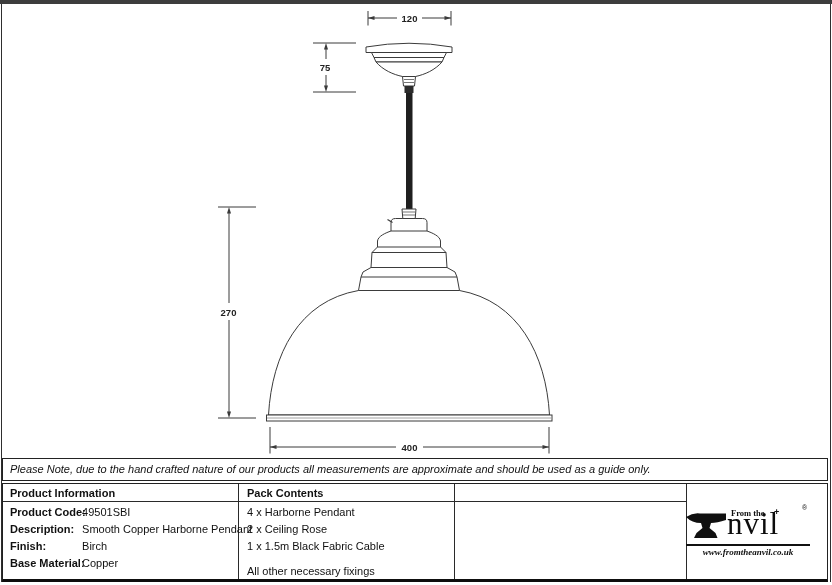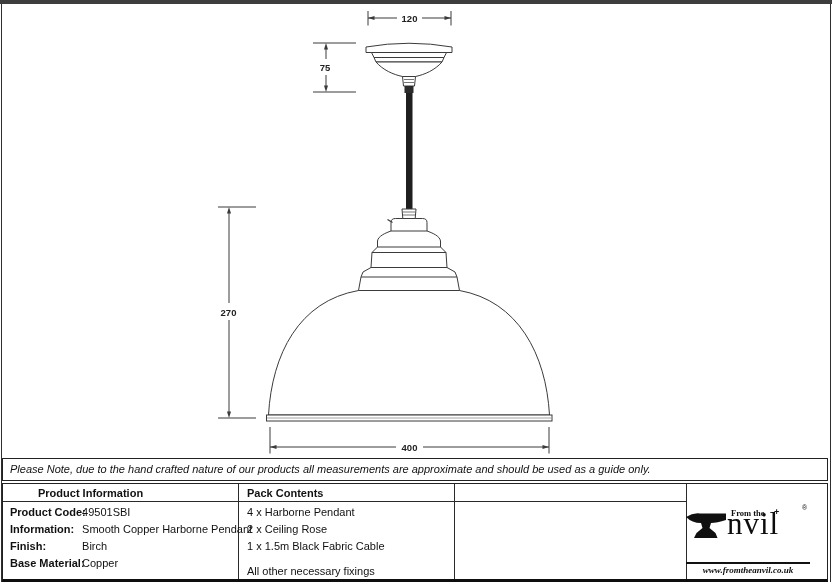--- a/index.html
+++ b/index.html
@@ -20,37 +20,37 @@
     white-space:nowrap; overflow:hidden;font-style:italic;
   }
   .table{
     position:absolute;left:2px;top:483px;width:826px;height:99px;
     border:1px solid #222;border-bottom:3px solid #0e0e0e; box-sizing:border-box;
   }
   .vline{position:absolute;top:0;bottom:0;width:1px;background:#2a2a2a;}
   .v1{left:235px;} .v2{left:451px;} .v3{left:683px;}
   .hline-header{position:absolute;left:0;top:17px;width:683px;height:1px;background:#2a2a2a;}
   .cellhead{position:absolute;top:3px;font-size:11px;font-weight:bold;color:#111;white-space:nowrap;}
-  .h-product{left:7px;margin-left:28px;} .h-pack{left:244px;}
+  .h-product{left:7px;} .h-pack{left:244px;}
   .prow{position:absolute;font-size:11px;white-space:nowrap;color:#111;}
   .plabel{display:inline-block;width:69px;font-weight:bold;}
   .pvalue{font-weight:normal;}
   .r1{top:22px;} .r2{top:39px;} .r3{top:56px;} .r4{top:73px;}
   .pack-item{position:absolute;left:244px;font-size:11px;white-space:nowrap;color:#111;}
   .pk4{top:81px;text-align:right;}
   .prow{left:7px;}
 
   .logo{position:absolute;left:683px;top:23px;width:124px;}
   .logo-row{position:relative;height:36px;}
   .anvil-icon{position:absolute;left:0;top:5px;}
   .logo-fromthe{position:absolute;left:45px;top:1px;font-family:"Liberation Serif",serif;font-weight:bold;font-size:8.5px;color:#0e0e0e;}
   .logo-plus{position:absolute;left:88px;top:0px;font-size:9px;font-weight:bold;color:#0e0e0e;}
   .logo-reg{position:absolute;left:116px;top:-3px;font-size:7px;color:#0e0e0e;}
   .logo-nvil{position:absolute;left:41px;top:1px;font-family:"Liberation Serif",serif;font-size:31px;line-height:1;letter-spacing:1px;color:#0c0c0c;}
-  .logo-url{margin-top:19px;border-top:2px solid #111;font-family:"Liberation Serif",serif;font-style:italic;font-weight:bold;font-size:9px;text-align:center;padding-top:1px;color:#0e0e0e;}
+  .logo-url{margin-top:1px;border-top:2px solid #111;font-family:"Liberation Serif",serif;font-style:italic;font-weight:bold;font-size:9px;text-align:center;padding-top:1px;color:#0e0e0e;}
 </style>
 </head>
 <body>
 
 <div class="sheet">
   <div class="topbar"></div>
   <div class="edge-left"></div>
   <div class="edge-right"></div>
 
   <svg class="drawing" viewBox="0 0 832 458" width="832" height="458">
@@ -126,21 +126,21 @@
     <div class="hline-header"></div>
 
     <div class="cellhead h-product">Product Information</div>
     <div class="cellhead h-pack">Pack Contents</div>
 
     <div class="prow r1">
       <span class="plabel">Product Code:</span>
       <span class="pvalue">49501SBI</span>
     </div>
     <div class="prow r2">
-      <span class="plabel">Information:</span>
+      <span class="plabel">Description:</span>
       <span class="pvalue">Smooth Copper Harborne Pendant</span>
     </div>
     <div class="prow r3">
       <span class="plabel">Finish:</span>
       <span class="pvalue">Birch</span>
     </div>
     <div class="prow r4">
       <span class="plabel">Base Material:</span>
       <span class="pvalue">Copper</span>
     </div>

